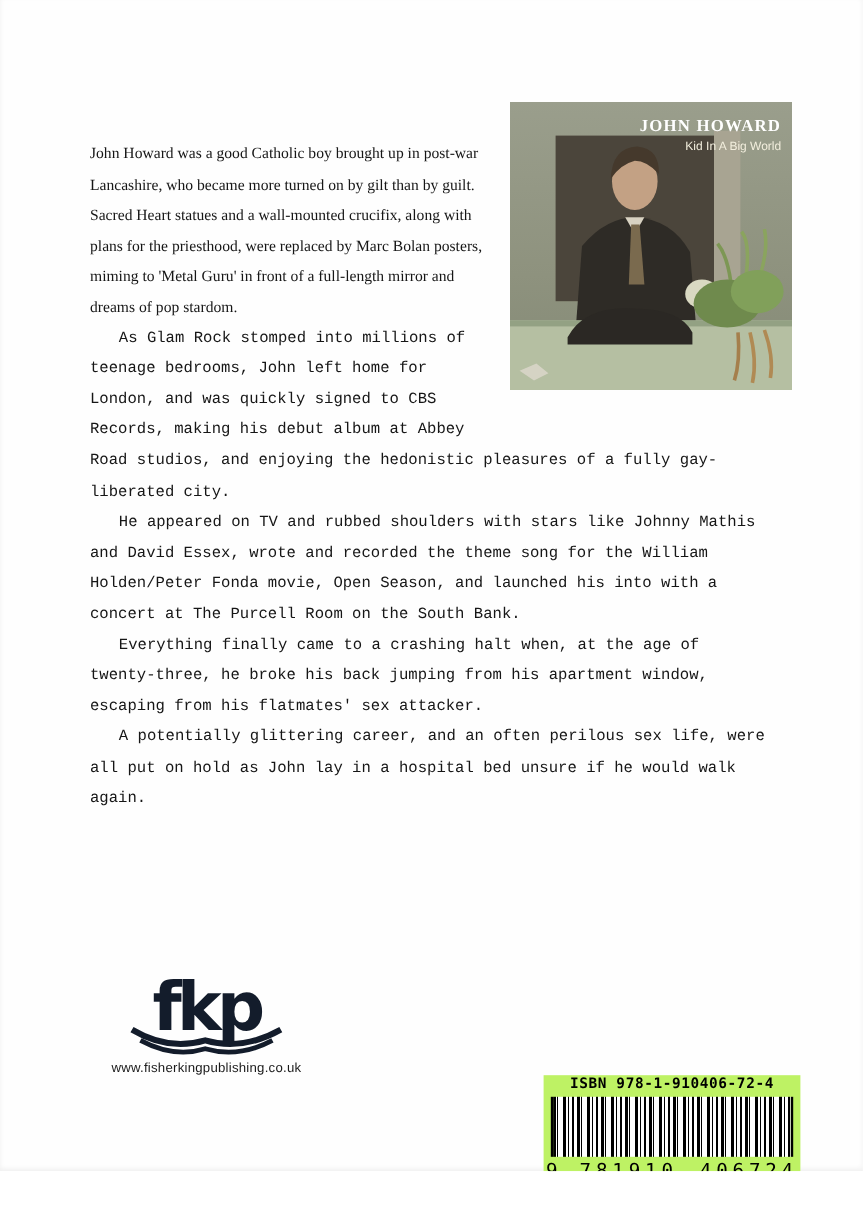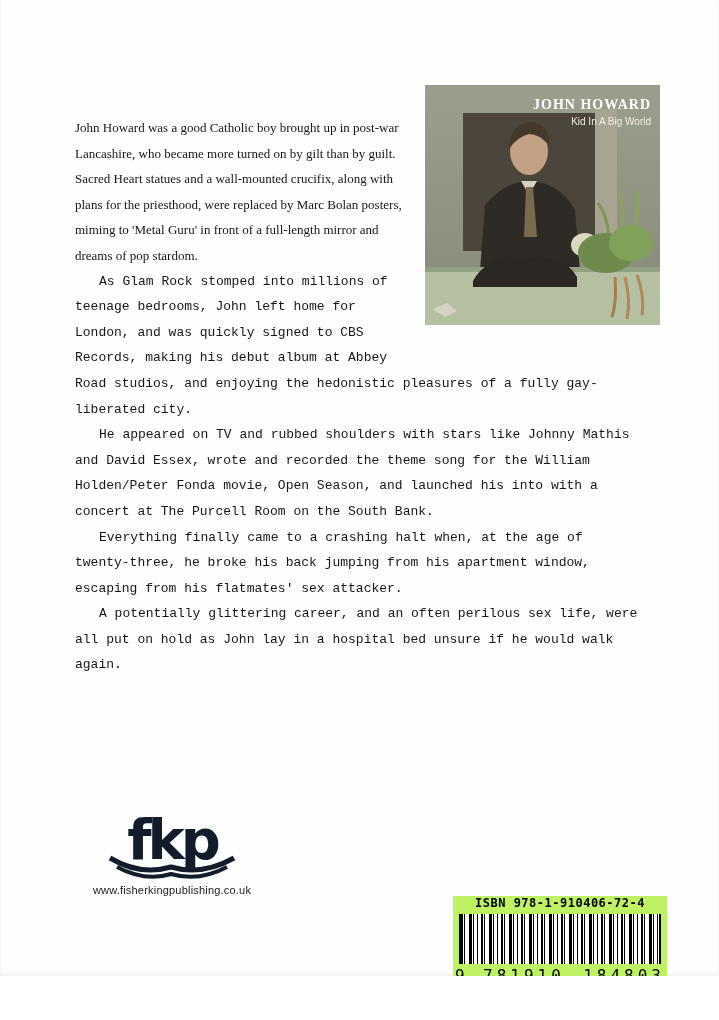--- a/index.html
+++ b/index.html
@@ -164,17 +164,17 @@
     </svg>
     <div class="website">www.fisherkingpublishing.co.uk</div>
   </div>
 
   <div class="barcode-block">
     <div class="isbn-label">ISBN 978-1-910406-72-4</div>
     <div class="bars"></div>
     <div class="barcode-digits">
       <span>9</span>
       <span class="grp">781910</span>
-      <span class="grp">184803</span>
+      <span class="grp">406724</span>
     </div>
   </div>
 
 </div>
 
 </body></html>

